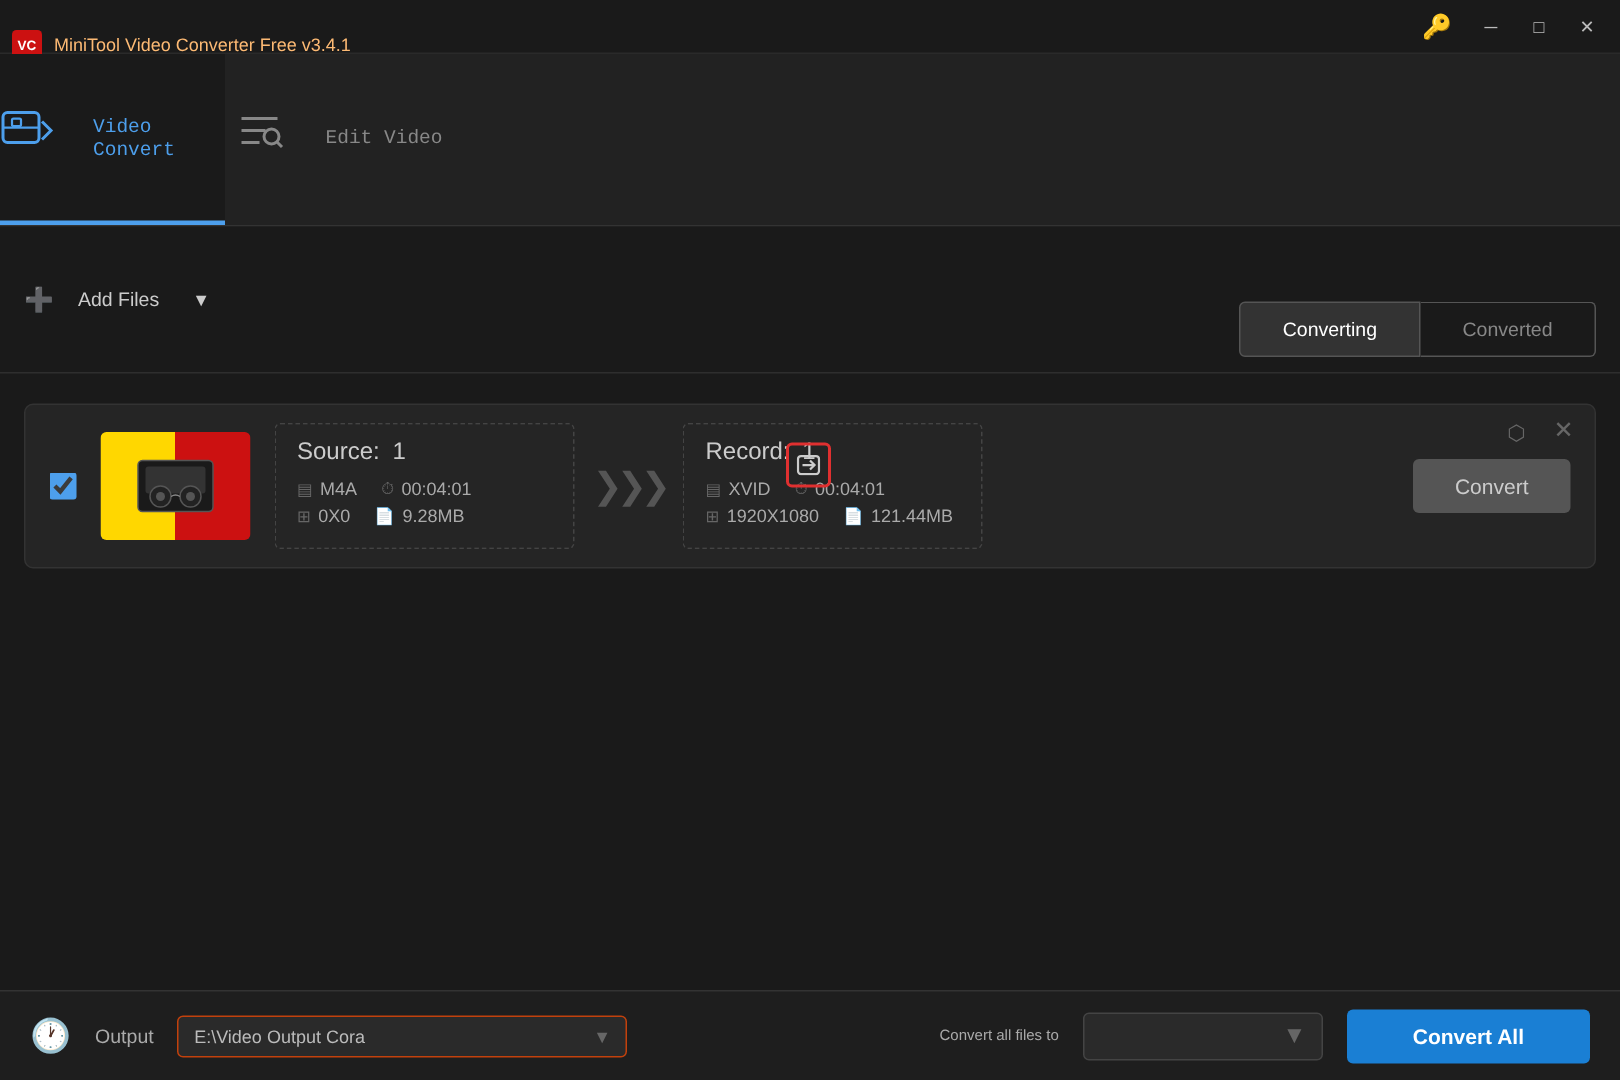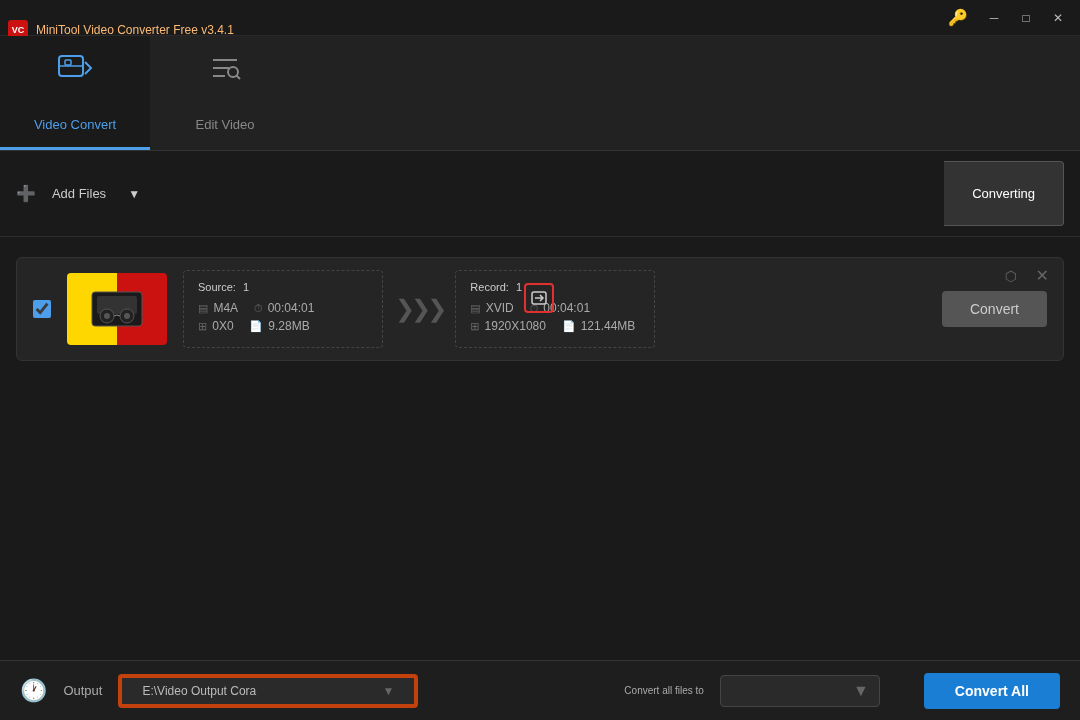--- a/index.html
+++ b/index.html
@@ -65,30 +65,30 @@
 
     
     #nav-bar {
       display: flex;
       background: #222;
       height: 115px;
       border-bottom: 1px solid #333;
     }
     .nav-item {
       display: flex;
-      flex-direction: column;
       align-items: center;
       justify-content: center;
       width: 150px;
       gap: 26px;
       cursor: pointer;
       border-bottom: 3px solid transparent;
       color: #888;
       font-size: 13px;
       transition: color 0.2s;
+      font-family: Liberation Mono, monospace;
     }
     .nav-item.active {
       background: #1a1a1a;
       color: #4d9fec;
       border-bottom: 3px solid #4d9fec;
     }
     .nav-icon {
       font-size: 28px;
     }
     #nav-spacer { flex: 1; }
@@ -123,26 +123,27 @@
       padding: 4px 6px;
       border-radius: 3px;
       font-size: 12px;
     }
 
     #tab-group {
       display: flex;
       margin-left: auto;
     }
     .tab-btn {
-      padding: 24px 28px;
+      padding: 10px 28px;
       border: 1px solid #555;
       background: transparent;
       color: #888;
       cursor: pointer;
       font-size: 13px;
+      margin-top: 40px;
     }
     .tab-btn.active {
       background: #333;
       color: #fff;
       border-color: #555;
     }
     .tab-btn:first-child { border-radius: 4px 0 0 4px; }
     .tab-btn:last-child { border-radius: 0 4px 4px 0; border-left: none; }
 
     
@@ -195,21 +196,21 @@
       align-items: center;
       gap: 12px;
     }
     .source-block, .target-block {
       border: 1px dashed #444;
       border-radius: 4px;
       padding: 10px 14px;
       min-width: 200px;
     }
     .block-header {
-      font-size: 11px;
+      font-size: 16px;
       color: #888;
       margin-bottom: 8px;
     }
     .block-header span {
       color: #ccc;
     }
     .file-meta-row {
       display: flex;
       align-items: center;
       gap: 16px;
@@ -304,23 +305,23 @@
       align-items: center;
       padding: 0 20px;
       gap: 16px;
     }
     #clock-icon { font-size: 22px; color: #888; }
     #output-label { font-size: 13px; color: #aaa; flex-shrink: 0; }
     #output-path-box {
       display: flex;
       align-items: center;
       background: #2a2a2a;
-      border: 4px solid #c2410c;
-      border-radius: 4px;
-      padding: 6px 20px;
+      border: 1px solid #c2410c;
+      border-radius: 4px;
+      padding: 6px 10px;
       min-width: 300px;
       gap: 8px;
       cursor: pointer;
     }
     #output-path-text { font-size: 12px; color: #bbb; flex: 1; }
     #output-dropdown-arrow { color: #666; font-size: 12px; }
 
     #convert-all-label { font-size: 10px; color: #aaa; margin-left: auto; }
     #convert-all-format {
       background: #2a2a2a;
@@ -332,26 +333,25 @@
       align-items: center;
       cursor: pointer;
       gap: 4px;
     }
     #convert-all-format-text { font-size: 12px; color: #888; flex: 1; }
 
     #convert-all-btn {
       background: #1a7fd4;
       border: none;
       color: white;
-      padding: 10px 31px;
+      padding: 10px 44px;
       border-radius: 4px;
       cursor: pointer;
       font-size: 14px;
       font-weight: 600;
-      margin-left: 28px;
     }
 
     
     #key-icon { font-size: 16px; color: #888; cursor: pointer; }
   </style>
 </head>
 <body>
 
 <div id="title-bar">
   <div id="title-bar-left">
@@ -399,20 +399,21 @@
 
 <div id="toolbar">
   <span style="font-size:16px;color:#ccc;">➕</span>
   <button id="add-files-btn">
     <span>Add Files</span>
   </button>
   <button id="add-files-dropdown">▼</button>
 
   <div id="tab-group">
     <button class="tab-btn active">Converting</button>
+    <button class="tab-btn">Converted</button>
   </div>
 </div>
 
 <div id="main-content">
   <div class="file-card">
 
     <input type="checkbox" class="card-checkbox" checked="" style="">
 
     <div class="thumbnail">
       <div class="thumb-bg">

